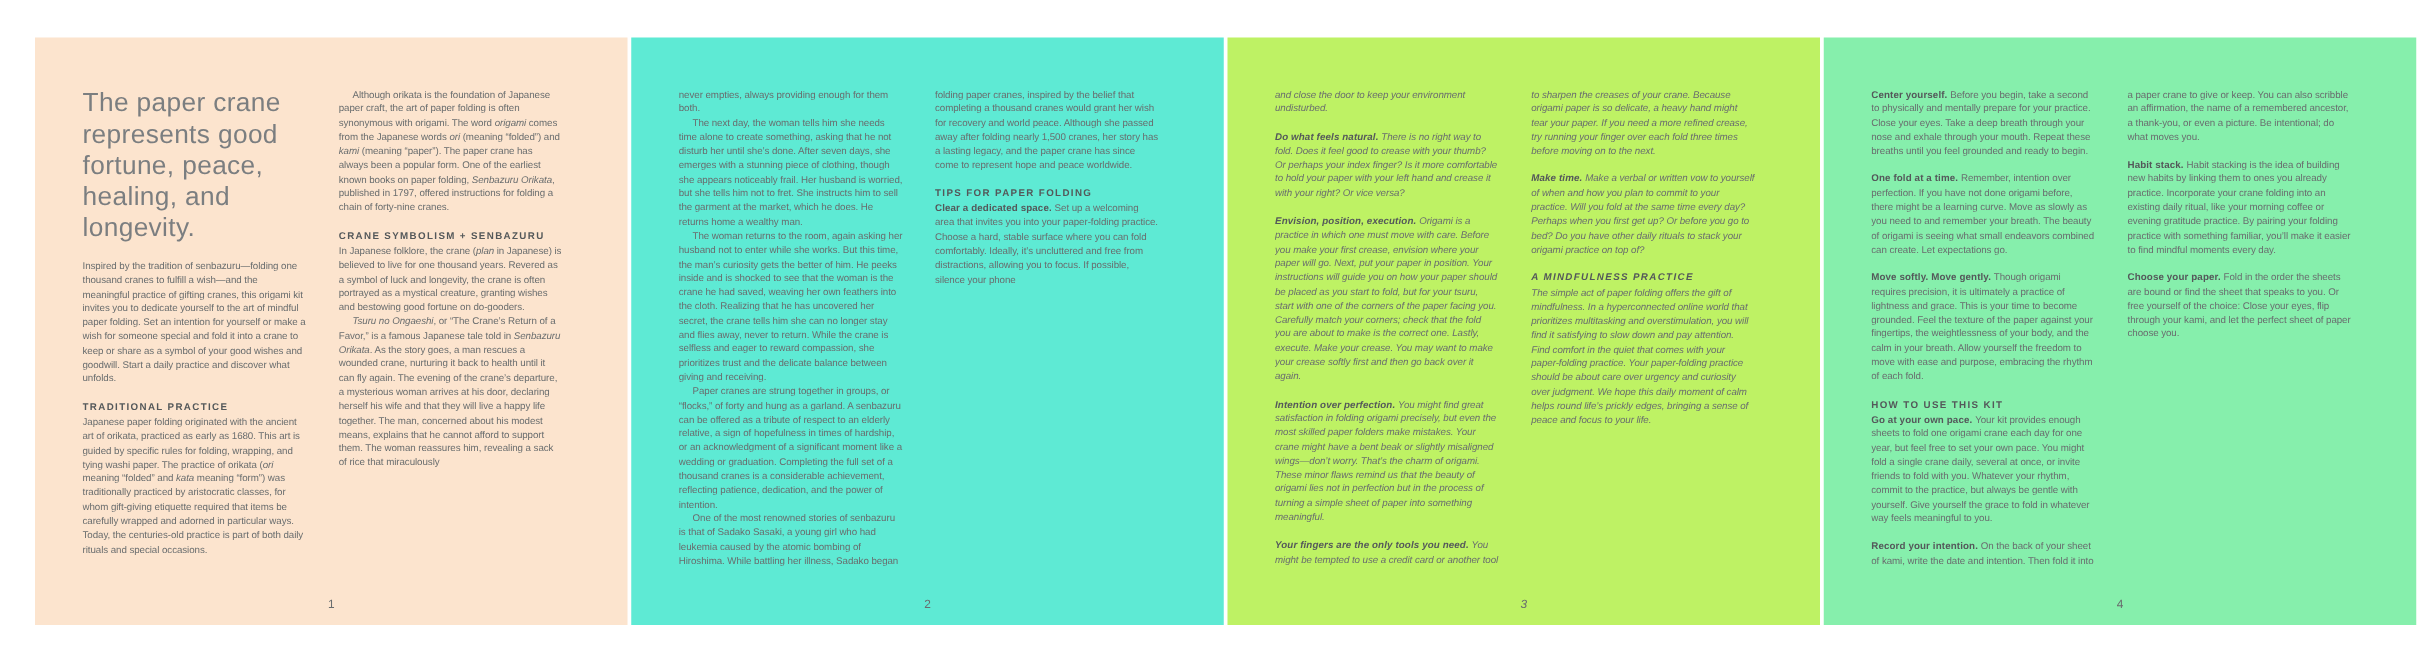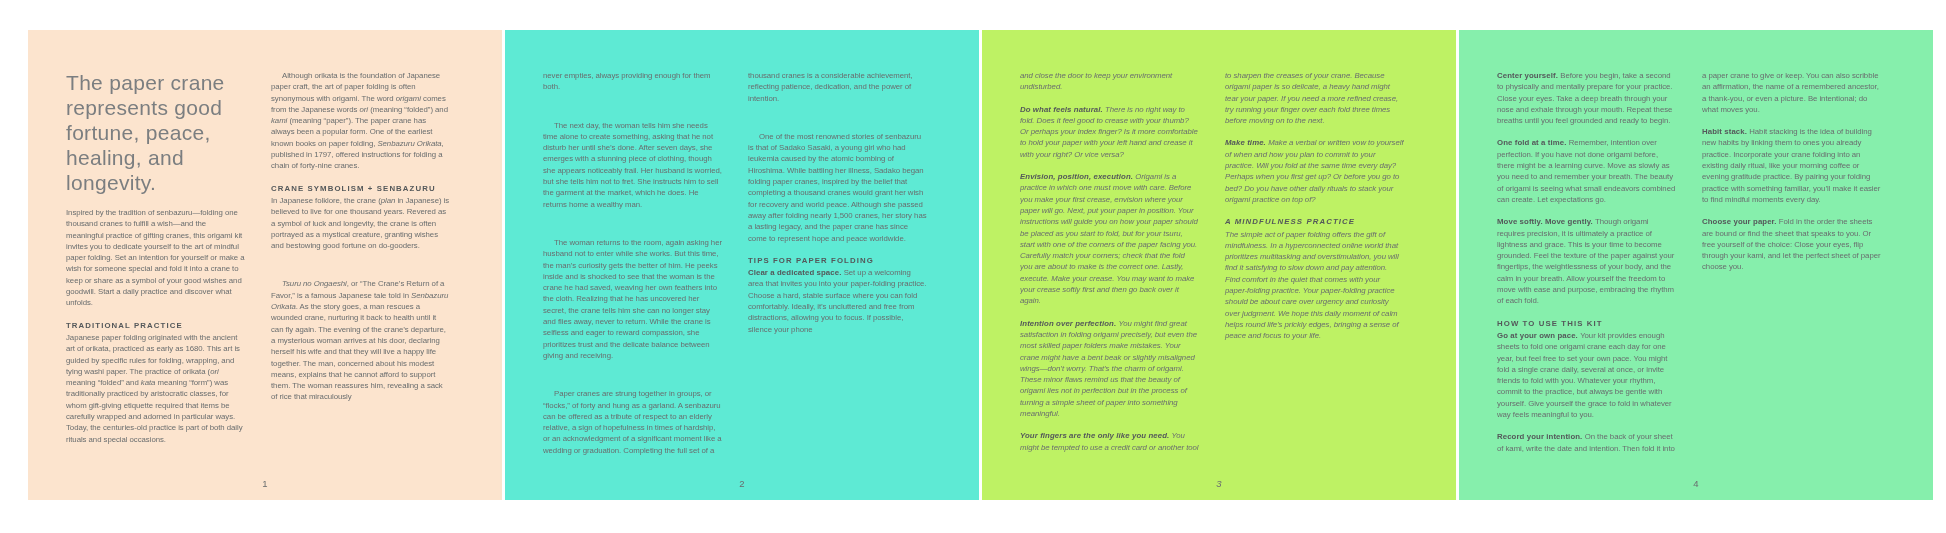--- a/index.html
+++ b/index.html
@@ -50,21 +50,21 @@
   .small-heading {
     font-size: 7.8px;
     line-height: 11.3px;
     font-weight: 700;
     letter-spacing: 1.1px;
     color: #54585a;
     margin: 11px 0 1px 0;
     break-after: avoid;
   }
   p.para { margin: 0; }
-  p.para.indent { text-indent: 11px; margin-top: 27px; }
+  p.para.indent { text-indent: 11px; }
   p.para.tip { margin-top: 11px; }
   .small-heading + p.para.tip { margin-top: 0; }
   p.para strong.lead {
     font-weight: 700;
     color: #54585a;
     letter-spacing: 0.1px;
   }
   em { font-style: italic; }
   .page-footer {
     position: absolute;
@@ -112,21 +112,21 @@
       <span>2</span>
     </footer>
   </section>
 
   <section class="page" style="background: #bef264; font-style: italic;">
     <div class="page-content">
         <p class="para">and close the door to keep your environment undisturbed.</p>
         <p class="para tip"><strong class="lead">Do what feels natural. </strong>There is no right way to fold. Does it feel good to crease with your thumb? Or perhaps your index finger? Is it more comfortable to hold your paper with your left hand and crease it with your right? Or vice versa?</p>
         <p class="para tip"><strong class="lead">Envision, position, execution. </strong>Origami is a practice in which one must move with care. Before you make your first crease, envision where your paper will go. Next, put your paper in position. Your instructions will guide you on how your paper should be placed as you start to fold, but for your tsuru, start with one of the corners of the paper facing you. Carefully match your corners; check that the fold you are about to make is the correct one. Lastly, execute. Make your crease. You may want to make your crease softly first and then go back over it again.</p>
         <p class="para tip"><strong class="lead">Intention over perfection. </strong>You might find great satisfaction in folding origami precisely, but even the most skilled paper folders make mistakes. Your crane might have a bent beak or slightly misaligned wings—don’t worry. That’s the charm of origami. These minor flaws remind us that the beauty of origami lies not in perfection but in the process of turning a simple sheet of paper into something meaningful.</p>
-        <p class="para tip"><strong class="lead">Your fingers are the only like you need. </strong>You might be tempted to use a credit card or another tool to sharpen the creases of your crane. Because origami paper is so delicate, a heavy hand might tear your paper. If you need a more refined crease, try running your finger over each fold three times before moving on to the next.</p>
+        <p class="para tip"><strong class="lead">Your fingers are the only tools you need. </strong>You might be tempted to use a credit card or another tool to sharpen the creases of your crane. Because origami paper is so delicate, a heavy hand might tear your paper. If you need a more refined crease, try running your finger over each fold three times before moving on to the next.</p>
         <p class="para tip"><strong class="lead">Make time. </strong>Make a verbal or written vow to yourself of when and how you plan to commit to your practice. Will you fold at the same time every day? Perhaps when you first get up? Or before you go to bed? Do you have other daily rituals to stack your origami practice on top of?</p>
         <h2 class="small-heading">A MINDFULNESS PRACTICE</h2>
         <p class="para">The simple act of paper folding offers the gift of mindfulness. In a hyperconnected online world that prioritizes multitasking and overstimulation, you will find it satisfying to slow down and pay attention. Find comfort in the quiet that comes with your paper-folding practice. Your paper-folding practice should be about care over urgency and curiosity over judgment. We hope this daily moment of calm helps round life’s prickly edges, bringing a sense of peace and focus to your life.</p>
       </div>
     <footer class="page-footer">
       <span>3</span>
     </footer>
   </section>
 
   <section class="page" style="background: #86efac;">

